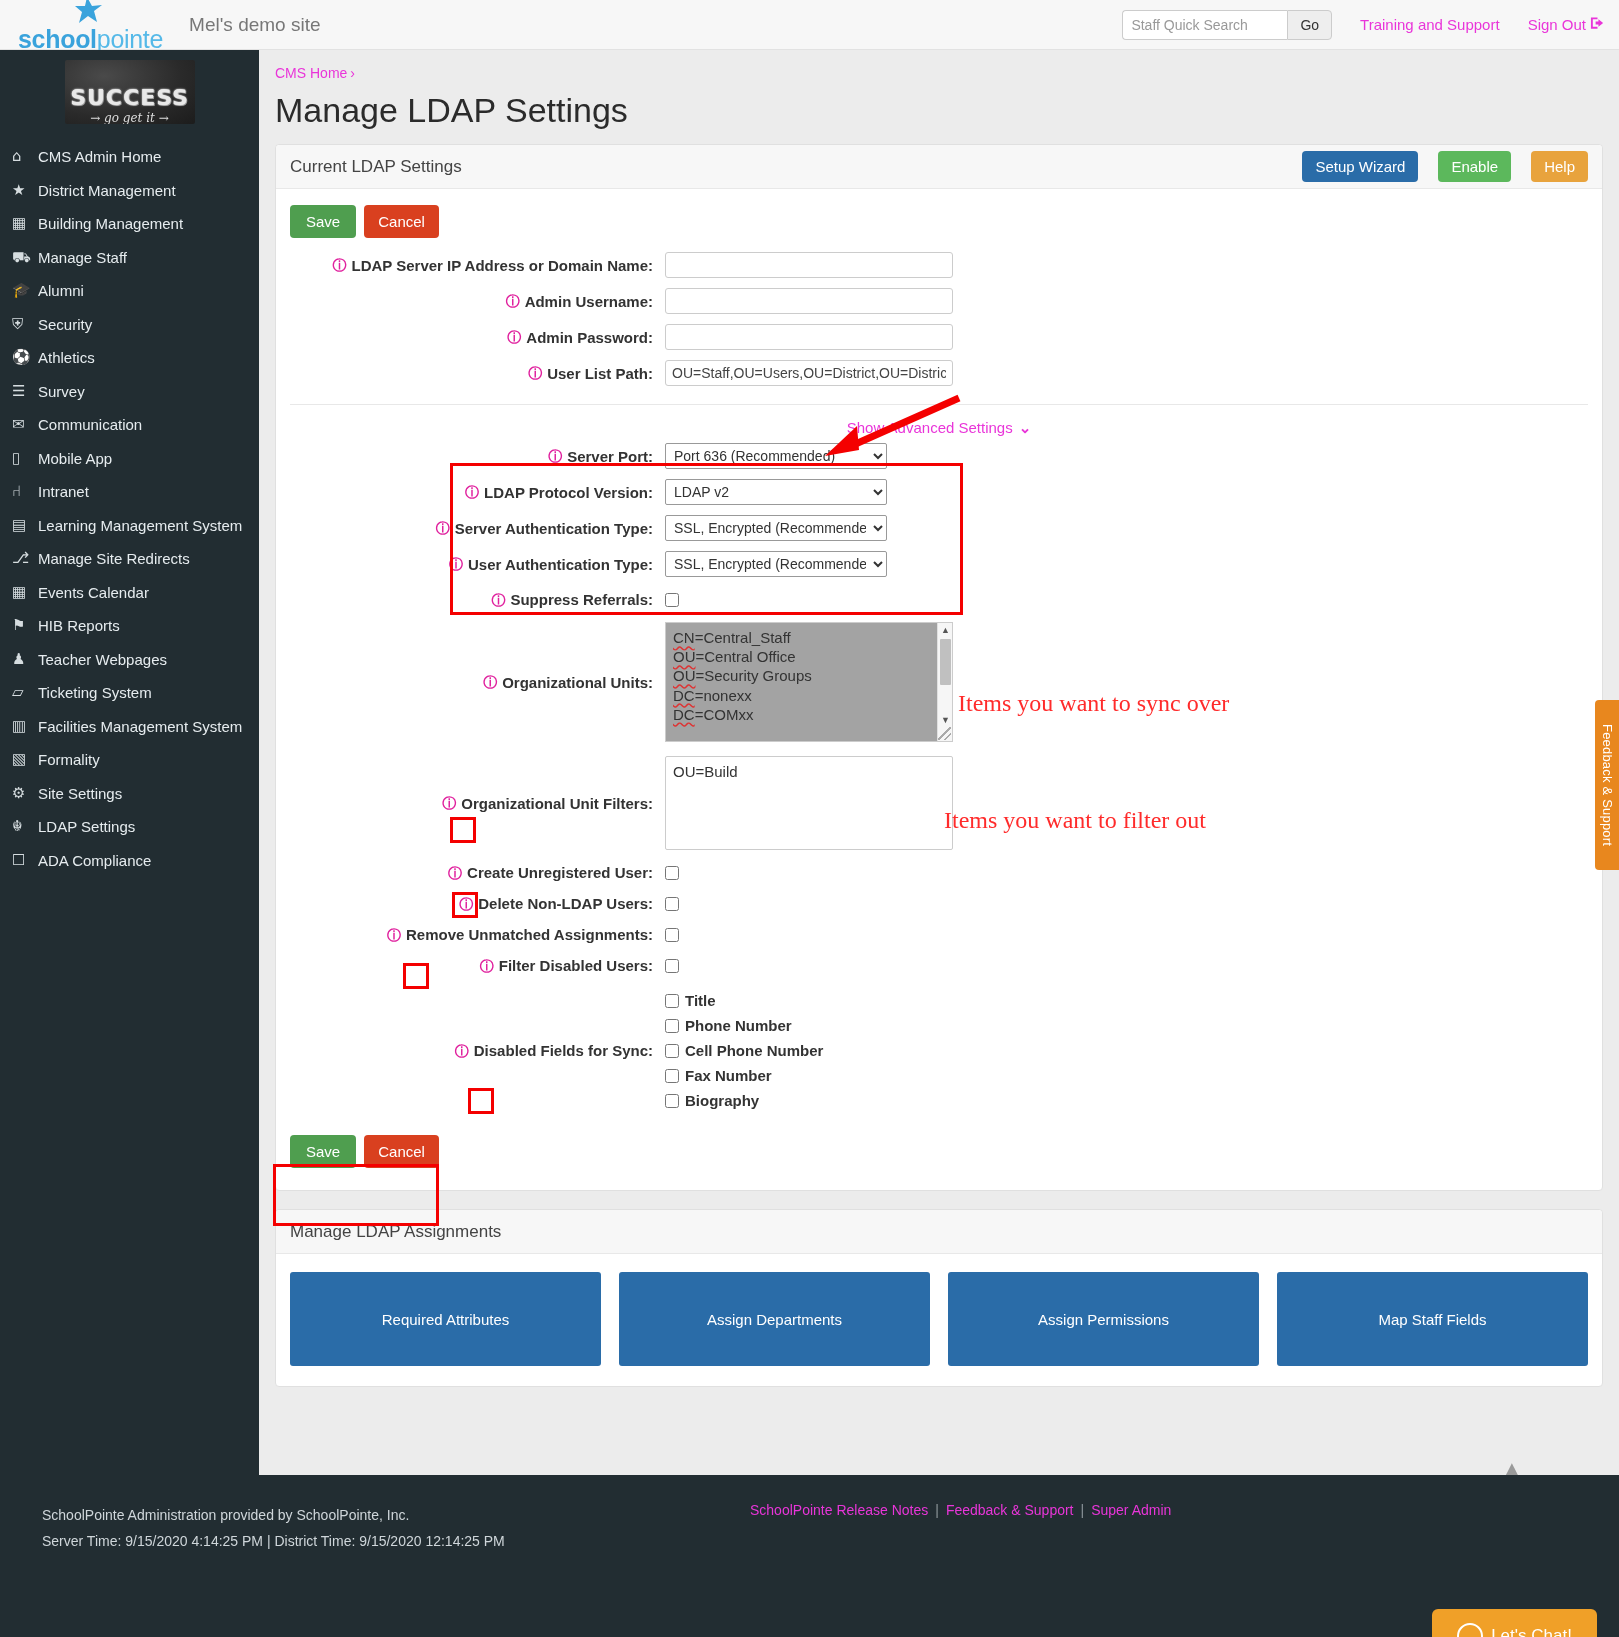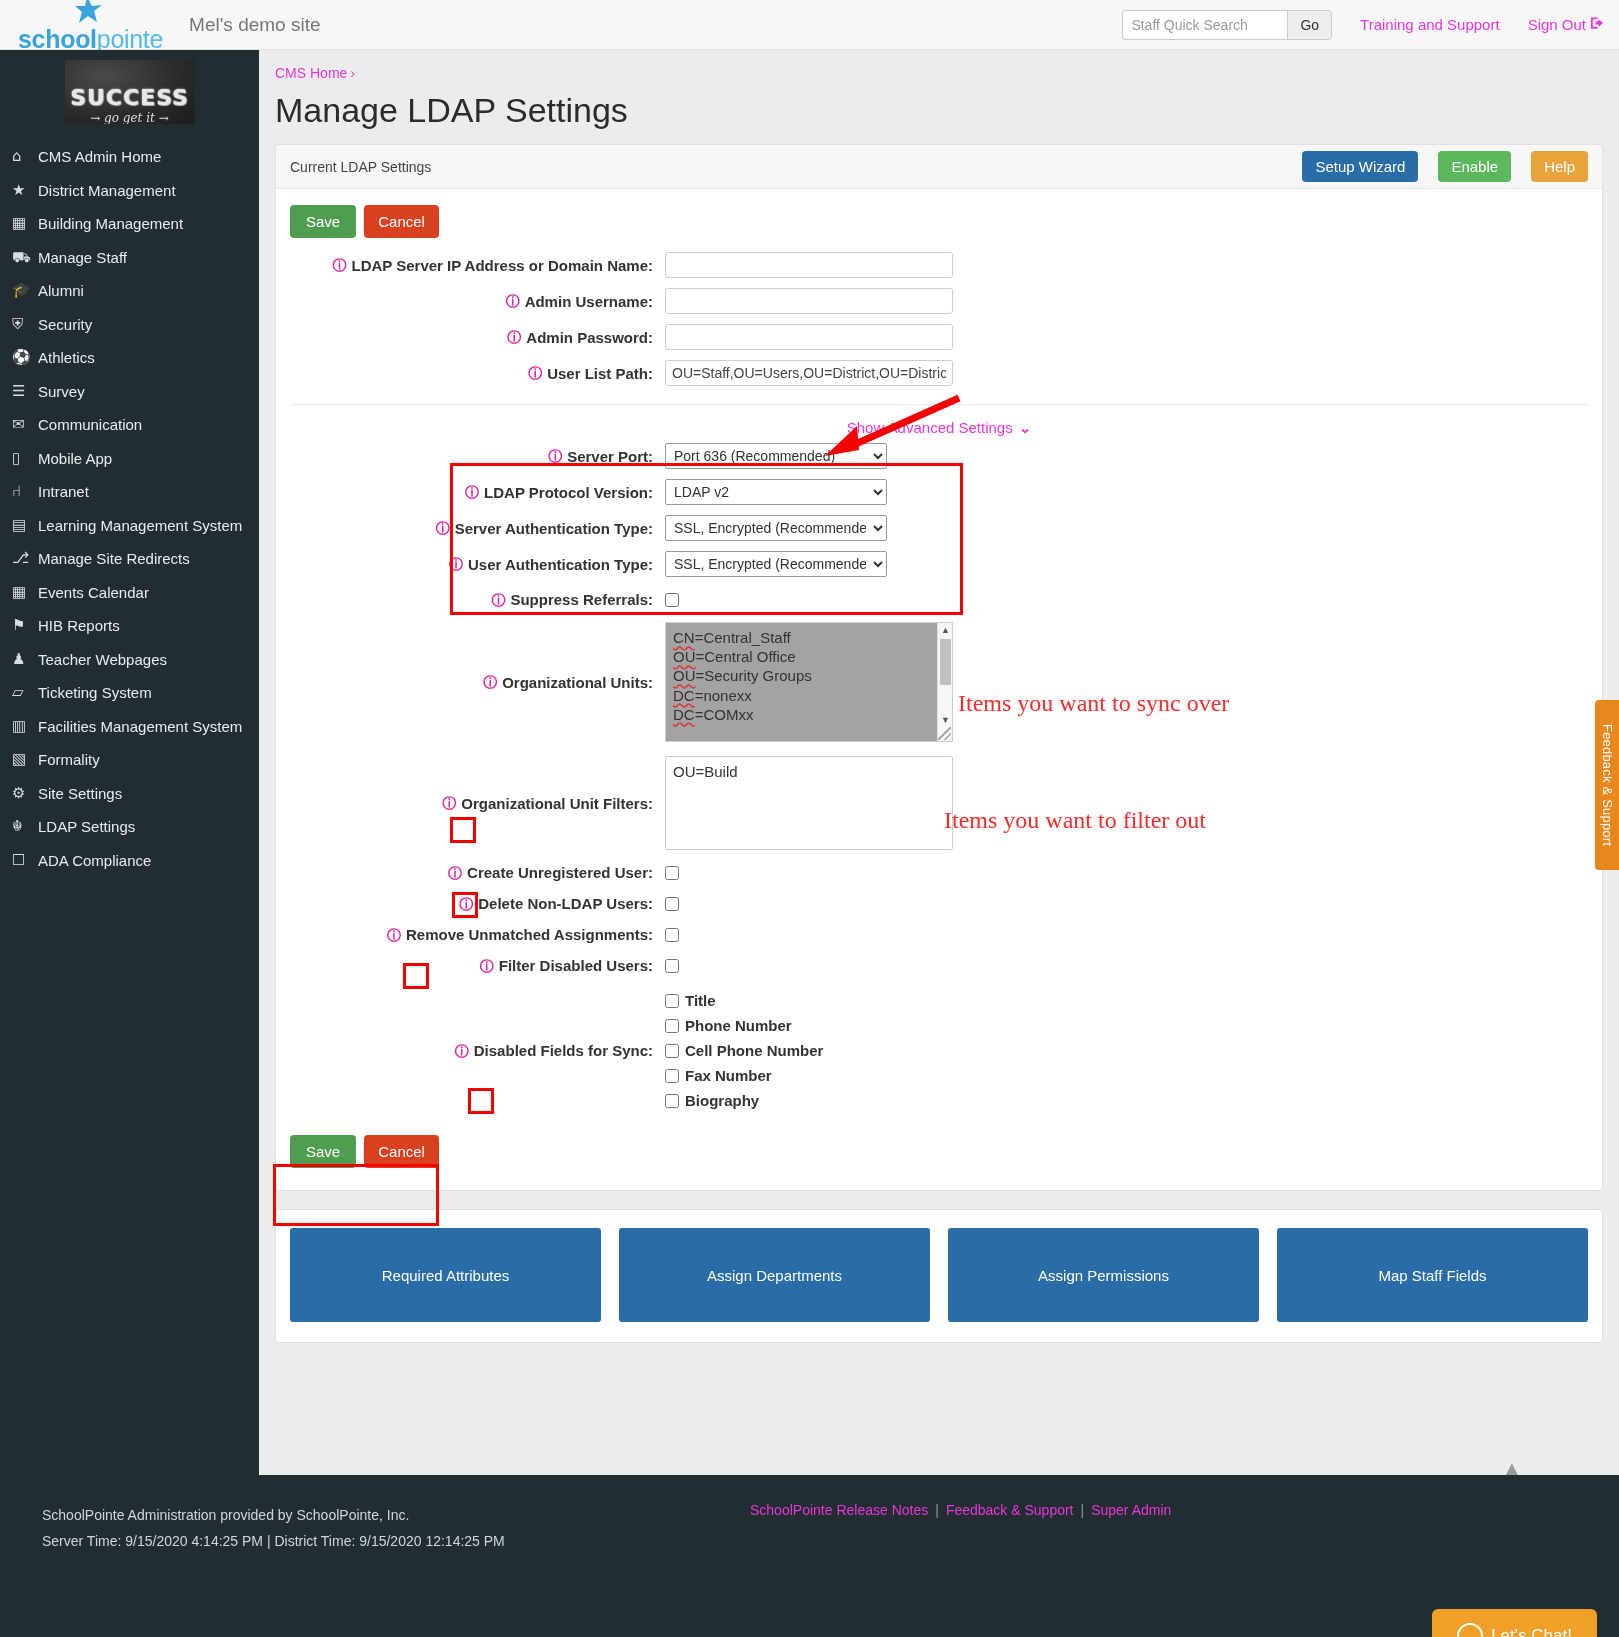--- a/index.html
+++ b/index.html
@@ -93,21 +93,21 @@
 
   .panel{
     background:#fff; border:1px solid #e0e0e0; border-radius:4px;
     margin:0 16px 0 16px;
   }
   .panel-head{
     height:44px; background:#f7f7f7; border-bottom:1px solid #e8e8e8;
     display:flex; align-items:center; padding:0 14px; position:relative;
     border-radius:4px 4px 0 0;
   }
-  .panel-title{ font-size:14px; color:#444; }
+  .panel-title{ font-size:17px; color:#444; }
   .head-btns{ margin-left:auto; display:flex; gap:20px; }
   .btn{
     border:none; border-radius:4px; color:#fff; font-size:15px;
     padding:8px 13px; cursor:pointer; line-height:1;
     font-family:"Liberation Sans", sans-serif;
   }
   .btn-blue{ background:#2a6ca8; }
   .btn-green{ background:#5cb85c; }
   .btn-orange{ background:#e8a33d; }
   .btn-save{ background:#4f9e4f; padding:9px 16px; font-size:15px;}
@@ -587,20 +587,23 @@
 
       <div class="btn-row" style="margin-top:26px; margin-bottom:0;">
         <button class="btn btn-save">Save</button>
         <button class="btn btn-cancel">Cancel</button>
       </div>
 
     </div>
   </div>
 
   <div class="panel" id="assign-panel">
+    <div class="panel-head">
+      <span class="panel-title">Manage LDAP Assignments</span>
+    </div>
     <div id="assign-grid">
         <button class="assign-btn">Required Attributes</button>
         <button class="assign-btn">Assign Departments</button>
         <button class="assign-btn">Assign Permissions</button>
         <button class="assign-btn">Map Staff Fields</button>
       </div>
   </div>
 
   <div class="redbox" style="left:191px; top:413px; width:513px; height:152px;"></div>
   <div class="redbox" style="left:191px; top:767px; width:26px; height:26px;"></div>

